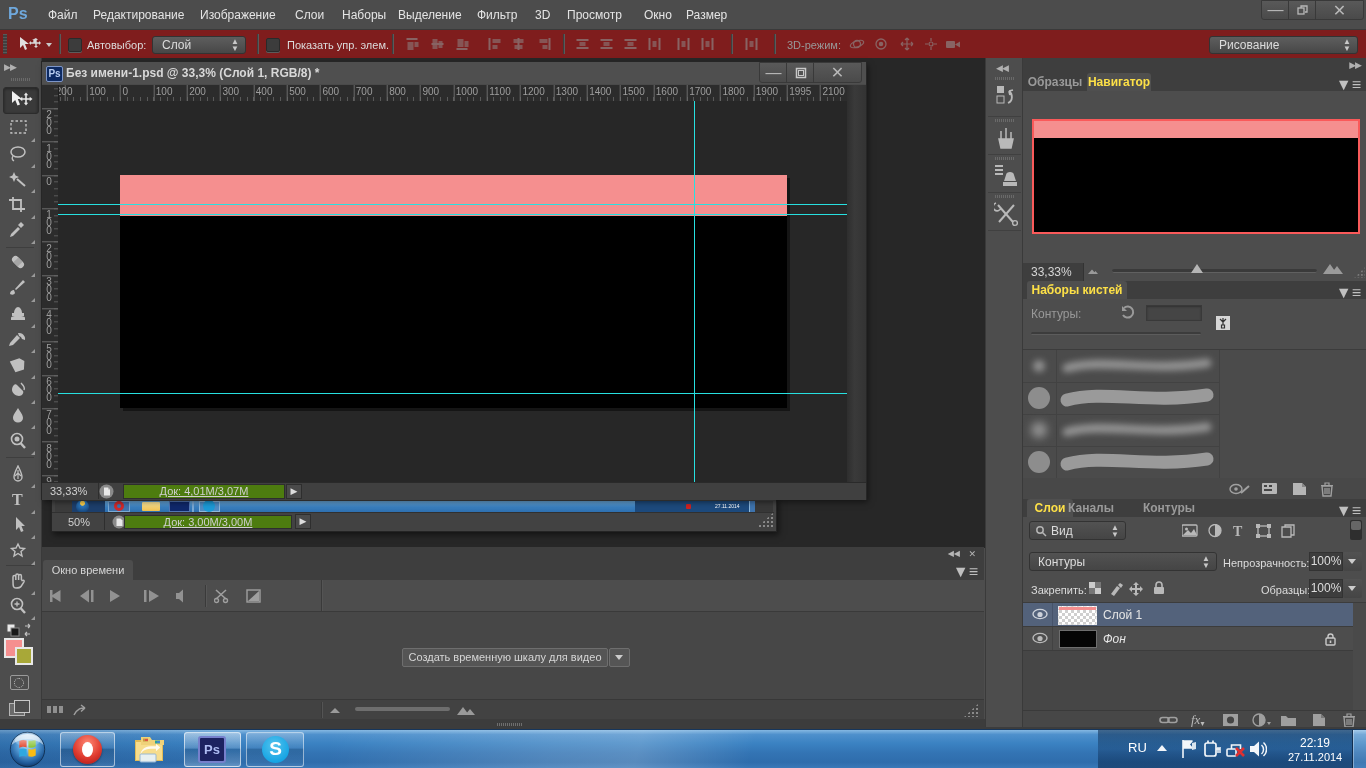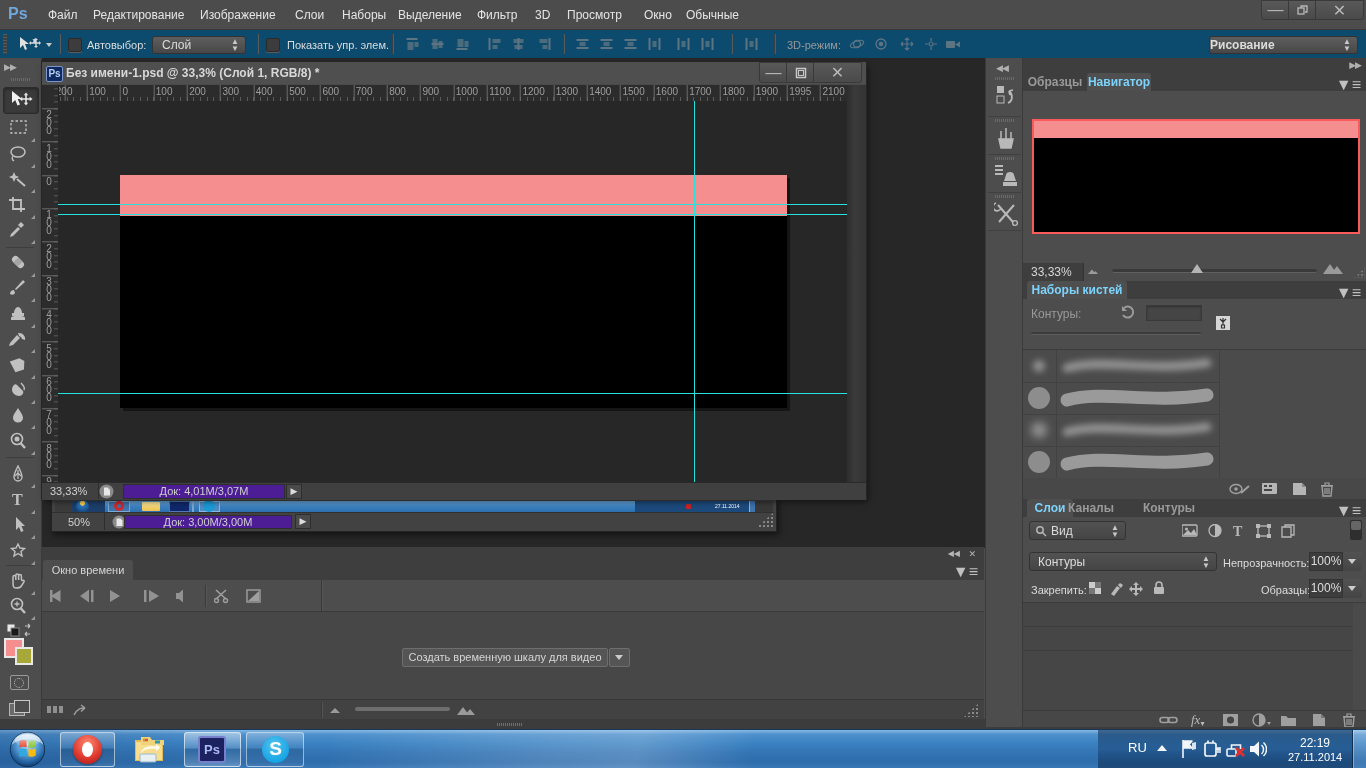--- a/index.html
+++ b/index.html
@@ -3,21 +3,21 @@
 <meta charset="utf-8">
 <style>
 html,body{margin:0;padding:0;width:1366px;height:768px;overflow:hidden;background:#4d4d4d;
   font-family:"Liberation Sans",sans-serif;}
 .a{position:absolute;}
 .gray{color:#989898;}
 
 #menubar{left:0;top:0;width:1366px;height:29px;background:#4c4c4c;border-bottom:1px solid #3a3a3a;}
 .mitem{position:absolute;top:8px;color:#e4e4e4;font-size:12px;}
 #pslogo{left:8px;top:5px;font-size:16px;font-weight:bold;color:#6fa8dc;}
-#optbar{left:0;top:30px;width:1366px;height:28px;background:#0c4a6e;border-bottom:1px solid #2f2f2f;}
+#optbar{left:0;top:30px;width:1366px;height:28px;background:#7f1d1d;border-bottom:1px solid #2f2f2f;}
 .sep{position:absolute;top:4px;width:1px;height:20px;background:#3e3e3e;border-right:1px solid #5a5a5a;}
 .chk{position:absolute;top:8px;width:12px;height:12px;background:#3c3c3c;border:1px solid #2a2a2a;box-shadow:0 1px 0 #5c5c5c;border-radius:2px;}
 .drop{position:absolute;background:linear-gradient(#5e5e5e,#474747);border:1px solid #333;border-radius:3px;color:#dcdcdc;font-size:12px;}
 .updn{position:absolute;color:#c8c8c8;font-size:8px;line-height:7px;text-align:center;}
 .alico{position:absolute;top:7px;width:15px;height:14px;opacity:.62;}
 
 .wbtn{position:absolute;display:flex;align-items:center;justify-content:center;
   background:linear-gradient(#595959,#4a4a4a);border:1px solid #393939;color:#b8b8b8;}
 
 #toolbar{left:0;top:58px;width:41px;height:661px;background:#4d4d4d;border-right:1px solid #3a3a3a;}
@@ -35,37 +35,37 @@
 #rulerv{position:absolute;left:0;top:23px;width:16px;height:397px;background:#2c2c2c;border-right:1px solid #1f1f1f;overflow:hidden;}
 #rcorner{position:absolute;left:0;top:23px;width:16px;height:16px;background:#3b3b3b;border-right:1px dotted #585858;border-bottom:1px dotted #585858;}
 #viewport{position:absolute;left:16px;top:39px;width:789px;height:381px;background:#272727;overflow:hidden;}
 #dscroll{position:absolute;left:805px;top:23px;width:19px;height:397px;background:linear-gradient(90deg,#2e2e2e,#3a3a3a 40%,#333);}
 #dstatus{position:absolute;left:0;top:420px;width:824px;height:17px;background:#404040;border-top:1px solid #2a2a2a;}
 .rlab{position:absolute;top:1px;color:#9e9e9e;font-size:10px;}
 .vlab{position:absolute;left:3px;color:#9e9e9e;font-size:10px;line-height:8px;text-align:center;width:8px;}
 .guideh{position:absolute;left:0;width:789px;height:1px;background:#27e0e0;}
 .guidev{position:absolute;top:0;width:1px;height:382px;background:#27e0e0;}
 
-.sfield{position:absolute;background:#4c1d95;border:1px solid #2e2e2e;color:#cfcfcf;font-size:11px;}
+.sfield{position:absolute;background:#4d7c0f;border:1px solid #2e2e2e;color:#cfcfcf;font-size:11px;text-decoration:underline;}
 
 #timeline{left:42px;top:547px;width:942px;height:172px;background:#474747;}
 #tlhead{position:absolute;left:0;top:0;width:100%;height:13px;background:#3e3e3e;}
 #tltabs{position:absolute;left:0;top:13px;width:100%;height:20px;background:#3e3e3e;}
 #tltab{position:absolute;left:1px;top:0;width:90px;height:20px;background:#4d4d4d;color:#d6d6d6;font-size:11px;
   text-align:center;line-height:20px;border-radius:3px 3px 0 0;}
 #tlbar{position:absolute;left:0;top:33px;width:100%;height:31px;background:#4d4d4d;border-bottom:1px solid #3a3a3a;}
 #tlbot{position:absolute;left:0;top:152px;width:100%;height:20px;background:#424242;border-top:1px solid #383838;}
 #tlbtn{position:absolute;left:360px;top:101px;width:204px;height:17px;background:#555;border:1px solid #6e6e6e;
   border-radius:2px;color:#d6d6d6;font-size:11px;text-align:center;line-height:16px;}
 #tlbtn2{position:absolute;left:567px;top:101px;width:19px;height:17px;background:#555;border:1px solid #6e6e6e;border-radius:2px;}
 
 #dockcol{left:985px;top:58px;width:37px;height:671px;background:#4d4d4d;border-left:1px solid #3a3a3a;}
 #rightcol{left:1022px;top:58px;width:344px;height:671px;background:#4d4d4d;border-left:1px solid #3a3a3a;}
 .tabwell{position:absolute;left:0;width:344px;height:18px;background:#3e3e3e;}
-.ptab{position:absolute;top:0;height:18px;background:#4f4f4f;color:#7dd3fc;font-size:12px;font-weight:bold;
+.ptab{position:absolute;top:0;height:18px;background:#4f4f4f;color:#fde047;font-size:12px;font-weight:bold;
   text-align:center;line-height:18px;border-radius:3px 3px 0 0;}
 .ptabi{position:absolute;top:0;height:18px;color:#9a9a9a;font-size:12px;font-weight:bold;text-align:center;line-height:18px;}
 .pmenu{position:absolute;right:6px;color:#c0c0c0;}
 
 #navprev{position:absolute;left:9px;top:61px;width:328px;height:115px;background:#000;border:2px solid #fa5a5a;box-sizing:border-box;}
 </style>
 </head>
 <body>
 
 <div class="a" id="menubar">
@@ -73,21 +73,21 @@
   <div class="mitem" style="left:48px">Файл</div>
   <div class="mitem" style="left:93px">Редактирование</div>
   <div class="mitem" style="left:200px">Изображение</div>
   <div class="mitem" style="left:295px">Слои</div>
   <div class="mitem" style="left:342px">Наборы</div>
   <div class="mitem" style="left:398px">Выделение</div>
   <div class="mitem" style="left:477px">Фильтр</div>
   <div class="mitem" style="left:535px">3D</div>
   <div class="mitem" style="left:567px">Просмотр</div>
   <div class="mitem" style="left:644px">Окно</div>
-  <div class="mitem" style="left:686px">Обычные</div>
+  <div class="mitem" style="left:686px">Размер</div>
 
   <div class="wbtn" style="left:1261px;top:0;width:27px;height:18px;border-radius:0 0 0 3px;">—</div>
   <div class="wbtn" style="left:1288px;top:0;width:27px;height:18px;">
       <svg width="11" height="10">
         <rect x="1" y="3" width="6" height="6" fill="none" stroke="#b8b8b8" stroke-width="1.3"></rect>
         <path d="M4 3 V1 h6 v6 h-2" fill="none" stroke="#b8b8b8" stroke-width="1.3"></path>
       </svg>
     </div>
   <div class="wbtn" style="left:1315px;top:0;width:47px;height:18px;border-radius:0 0 3px 0;">✕</div>
 </div>
@@ -228,21 +228,21 @@
         <path d="M7 1 v3 M7 10 v3 M1 7 h3 M10 7 h3"></path>
       </g>
     </svg>
     <svg class="alico" style="left:944px;width:18px" viewBox="0 0 16 14">
       <g fill="#8f8f8f">
         <rect x="1" y="4" width="9" height="7" rx="1"></rect>
         <path d="M10 7.5 l5-3 v6 Z"></path>
       </g>
     </svg>
   <div class="drop" style="left:1209px;top:6px;width:147px;height:16px;">
-      <span style="position:absolute;left:0;top:1px;font-weight:bold;">Рисование</span>
+      <span style="position:absolute;left:9px;top:1px;">Рисование</span>
     <span class="updn" style="right:6px;top:1px;">▲<br>▼</span>
     </div>
 </div>
 
 <div class="a" id="toolbar">
   <div class="a" style="left:4px;top:4px;color:#b0b0b0;font-size:9px;letter-spacing:-1px;">▶▶</div>
   <div class="a" style="left:11px;top:20px;width:20px;height:3px;background:repeating-linear-gradient(90deg,#6a6a6a 0 1px,transparent 1px 2px);"></div>
   <div class="a" style="left:3px;top:29px;width:34px;height:25px;background:#3a3a3a;border:1px solid #2c2c2c;border-radius:3px;box-shadow:inset 0 1px 3px rgba(0,0,0,.4);"></div>
   <svg class="a" style="left:9px;top:32px" width="24" height="19">
       <path d="M3 1 L3 13 L6.2 10 L8.5 15.5 L11 14.5 L8.8 9 L13 9 Z" fill="#f2f2f2"></path>
@@ -750,21 +750,46 @@
         </g>
       </g>
   </svg>
   <div class="a" style="left:238px;top:526px;color:#dcdcdc;font-size:11px;">Образцы:</div>
   <div class="a" style="left:286px;top:521px;width:32px;height:17px;background:#3d3d3d;border:1px solid #333;color:#ddd;font-size:12px;text-align:center;line-height:17px;">100%</div>
   <div class="a" style="left:320px;top:521px;width:19px;height:19px;background:linear-gradient(#525252,#454545);border-radius:2px;">
       <span style="position:absolute;left:5px;top:7px;width:0;height:0;border-left:4px solid transparent;border-right:4px solid transparent;border-top:5px solid #ccc;"></span>
     </div>
 
   <div class="a" style="left:0;top:544px;width:344px;height:108px;background:#464646;border-top:1px solid #3c3c3c;">
+    <div class="a" style="left:0;top:0;width:330px;height:23px;background:#53627b;">
+      <svg class="a" style="left:9px;top:5px" width="18" height="13">
+          <ellipse cx="8" cy="6" rx="7" ry="4.6" fill="none" stroke="#cdd2da" stroke-width="1.4"></ellipse>
+          <circle cx="8" cy="6.5" r="2.6" fill="#cdd2da"></circle>
+        </svg>
+      <div class="a" style="left:29px;top:0;width:1px;height:23px;background:#46536a;"></div>
+      <div class="a" style="left:35px;top:3px;width:37px;height:17px;border:1px dashed #e8e8e8;background:repeating-conic-gradient(#cfcfcf 0 25%,#fff 0 50%) 0 0/6px 6px;">
+        <div class="a" style="left:0;top:0;width:37px;height:3px;background:#f58f8f;"></div>
+      </div>
+      <div class="a" style="left:80px;top:5px;color:#e6e6e6;font-size:12px;">Слой 1</div>
+    </div>
     <div class="a" style="left:0;top:23px;width:330px;height:1px;background:#3c3c3c;"></div>
+    <div class="a" style="left:0;top:24px;width:330px;height:23px;background:#4d4d4d;">
+      <svg class="a" style="left:9px;top:5px" width="18" height="13">
+          <ellipse cx="8" cy="6" rx="7" ry="4.6" fill="none" stroke="#b9b9b9" stroke-width="1.4"></ellipse>
+          <circle cx="8" cy="6.5" r="2.6" fill="#b9b9b9"></circle>
+        </svg>
+      <div class="a" style="left:29px;top:0;width:1px;height:23px;background:#424242;"></div>
+      <div class="a" style="left:36px;top:3px;width:36px;height:16px;background:#050505;border:1px solid #6e6e6e;"></div>
+      <div class="a" style="left:80px;top:5px;color:#e6e6e6;font-size:12px;font-style:italic;">Фон</div>
+      <svg class="a" style="left:301px;top:5px" width="14" height="14">
+          <rect x="2" y="6" width="9" height="7" rx="1" fill="none" stroke="#c9c9c9" stroke-width="1.4"></rect>
+          <path d="M4 6 V4.5 a2.5 2.5 0 0 1 5 0 V6" fill="none" stroke="#c9c9c9" stroke-width="1.4"></path>
+          <rect x="5.7" y="8.5" width="1.6" height="2.5" fill="#c9c9c9"></rect>
+        </svg>
+    </div>
     <div class="a" style="left:0;top:47px;width:330px;height:1px;background:#3c3c3c;"></div>
     <div class="a" style="left:330px;top:0;width:14px;height:108px;background:#4a4a4a;"></div>
   </div>
 
   <div class="a" style="left:0;top:652px;width:344px;height:17px;background:#474747;border-top:1px solid #3a3a3a;">
     <svg class="a" style="left:136px;top:3px" width="22" height="12">
         <g fill="none" stroke="#9f9f9f" stroke-width="1.6">
           <rect x="1" y="3.5" width="9" height="5" rx="2.5"></rect>
           <rect x="9" y="3.5" width="9" height="5" rx="2.5"></rect>
         </g>

